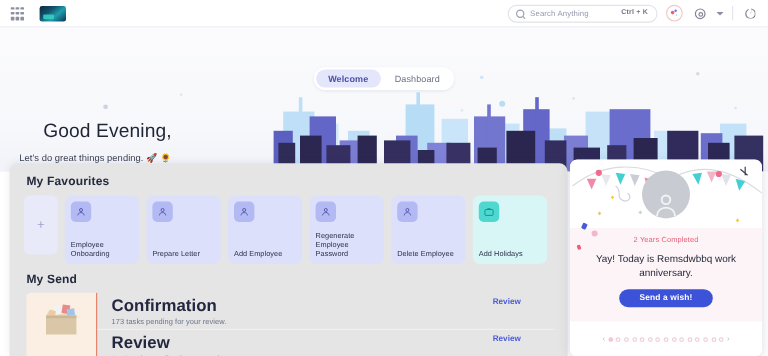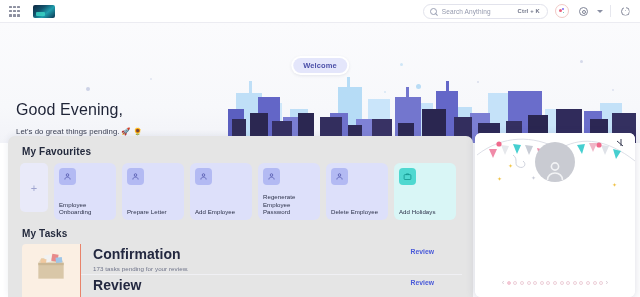--- a/index.html
+++ b/index.html
@@ -60,21 +60,21 @@
   .hero-sky { position:absolute; inset:0; }
   .dot { position:absolute; border-radius:50%; }
 
   .tabs { position:absolute; top: 33px; left: 50%; transform: translateX(-50%);
     display:flex; align-items:center; gap: 2px; background:#ffffff; border-radius: 11px;
     padding: 2px; box-shadow: 0 1px 3px rgba(60,64,100,.10); z-index: 6; }
   .tab { font-size: 7.5px; padding: 3px 10px; border-radius: 9px; color:#6b7187; letter-spacing:.1px; }
   .tab.active { background:#e4e6fb; color:#4b4fa8; font-weight: bold; }
 
   .greet { position:absolute; left: 16px; top: 78px; z-index: 5; }
-  .greet h1 { font-size: 16px; font-weight: normal; color:#1f2437; letter-spacing:.1px; }
+  .greet h1 { font-size: 16px; font-weight: normal; color:#1f2437; letter-spacing:.1px;margin-left:20px; }
   .greet p { font-size: 7.8px; color:#3c4154; margin-top: 8px; letter-spacing:.05px; }
   .emoji { font-size: 7.5px; }
 
   
   .skyline { position:absolute; left:0; bottom:0; width:640px; height:78px; }
   .bld { position:absolute; bottom:0; }
   .reflect { position:absolute; left:232px; bottom:-6px; width:250px; height:8px;
     background: linear-gradient(180deg, rgba(140,150,200,.30), rgba(255,255,255,0)); }
 
   
@@ -183,20 +183,21 @@
       <span class="dot" style="left:416px;top:61px;width:5px;height:5px;background:#b9dcf5;"></span>
       <span class="dot" style="left:443px;top:74px;width:2px;height:2px;background:#d0d4e8;"></span>
       <span class="dot" style="left:477px;top:58px;width:2px;height:2px;background:#d9dcec;"></span>
       <span class="dot" style="left:580px;top:37px;width:3px;height:3px;background:#d5d9ea;"></span>
       <span class="dot" style="left:612px;top:66px;width:2px;height:2px;background:#dde0ef;"></span>
       <span class="dot" style="left:300px;top:46px;width:2px;height:2px;background:#e2e5f1;"></span>
     </div>
 
     <div class="tabs">
       <div class="tab active">Welcome</div>
+      <div class="tab">Dashboard</div>
     </div>
 
     <div class="skyline">
 
       <span class="bld" style="left:236px;width:26px;height:50px;background:#bfdff7;"></span>
       <span class="bld" style="left:249px;width:3px;height:62px;background:#bfdff7;"></span>
       <span class="bld" style="left:262px;width:20px;height:40px;background:#cfe8fa;"></span>
       <span class="bld" style="left:290px;width:18px;height:34px;background:#bfdff7;"></span>
       <span class="bld" style="left:338px;width:24px;height:56px;background:#b6dcf6;"></span>
       <span class="bld" style="left:347px;width:3px;height:66px;background:#b6dcf6;"></span>
@@ -312,21 +313,21 @@
         <div class="fav-ico tealico">
           <svg class="person-svg" viewBox="0 0 24 24" fill="none" stroke="#0d8f88" stroke-width="2">
               <rect x="3" y="7" width="18" height="13" rx="2"></rect>
               <path d="M9 7V5h6v2"></path>
             </svg>
         </div>
         <div class="fav-label">Add Holidays</div>
       </div>
     </div>
 
-    <div class="tasks-head sect-title">My Tasks</div>
+    <div class="tasks-head sect-title">My Send</div>
 
     <div class="task-panel">
       <div class="task-img">
         <svg class="box-svg" viewBox="0 0 48 40">
           <path d="M8 16h32v20H8z" fill="#d9c7a8"></path>
           <path d="M8 16l4-6h24l4 6z" fill="#e6d7bc"></path>
           <rect x="16" y="6" width="9" height="9" fill="#f2f2f2" transform="rotate(-12 20 11)"></rect>
           <rect x="25" y="5" width="8" height="9" fill="#e88a8a" transform="rotate(9 29 9)"></rect>
           <rect x="30" y="9" width="8" height="7" fill="#9fc6e8" transform="rotate(-6 34 12)"></rect>
           <rect x="11" y="11" width="7" height="6" fill="#f0c9a0" transform="rotate(6 14 14)"></rect>
@@ -374,20 +375,28 @@
       <span class="star" style="left:137px;top:49px;">✦</span>
       <span class="star" style="left:33px;top:30px;color:#f2c84b;">✦</span>
       <div class="avatar">
         <svg viewBox="0 0 24 24" fill="none" stroke="#f2f3f5" stroke-width="1.6">
           <circle cx="12" cy="8.5" r="3.6"></circle>
             <path d="M4.5 22c0-4.2 3.4-7 7.5-7s7.5 2.8 7.5 7"></path>
         </svg>
       </div>
     </div>
 
+    <div class="popup-body">
+      <span class="confetti" style="left:10px;top:-4px;width:4px;height:5px;background:#4a5ad9;transform:rotate(25deg);"></span>
+      <span class="confetti" style="left:18px;top:2px;width:5px;height:5px;border-radius:50%;background:#f3b7cd;"></span>
+      <span class="confetti" style="left:6px;top:14px;width:3px;height:4px;background:#e8607a;transform:rotate(-20deg);"></span>
+      <div class="pop-years">2 Years Completed</div>
+      <div class="pop-msg">Yay! Today is Remsdwbbq work anniversary.</div>
+      <div class="wish-btn">Send a wish!</div>
+    </div>
 
     <div class="popup-dots">
       <span class="parr">‹</span>
       <span class="pd on"></span>
       <span class="pd"></span>
       <span class="pd"></span>
       <span class="pd"></span>
       <span class="pd"></span>
       <span class="pd"></span>
       <span class="pd"></span>

